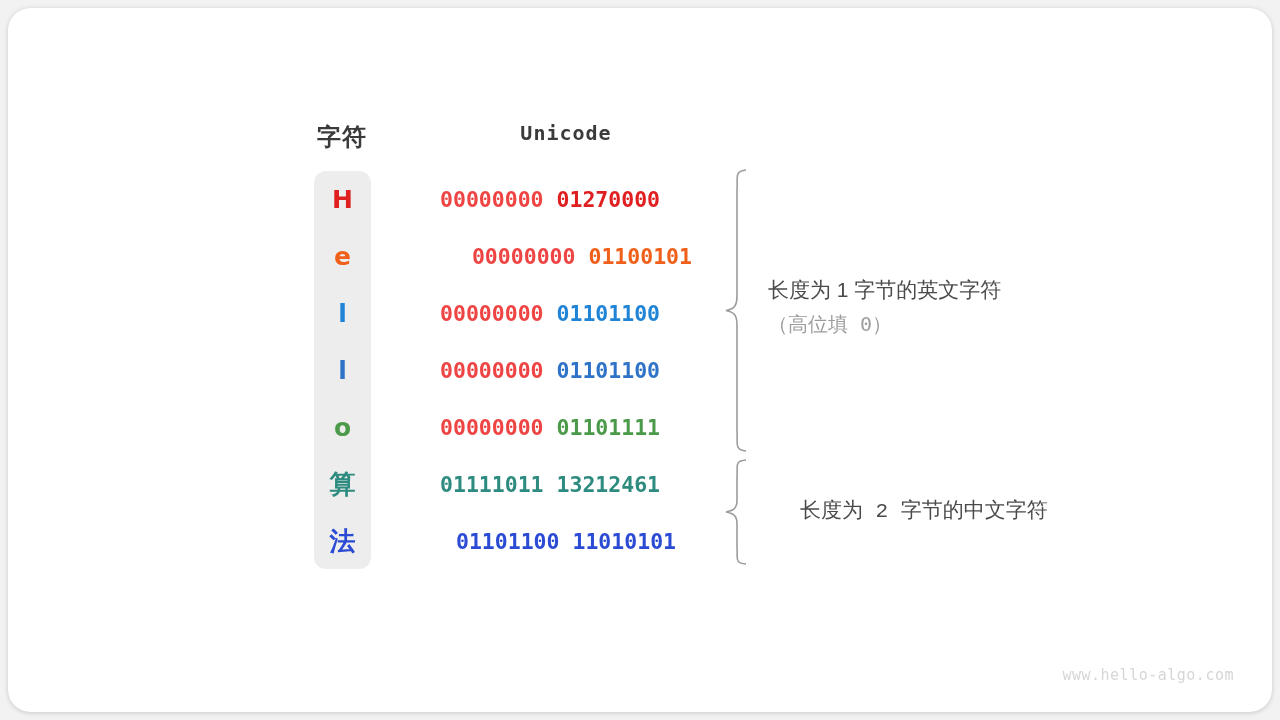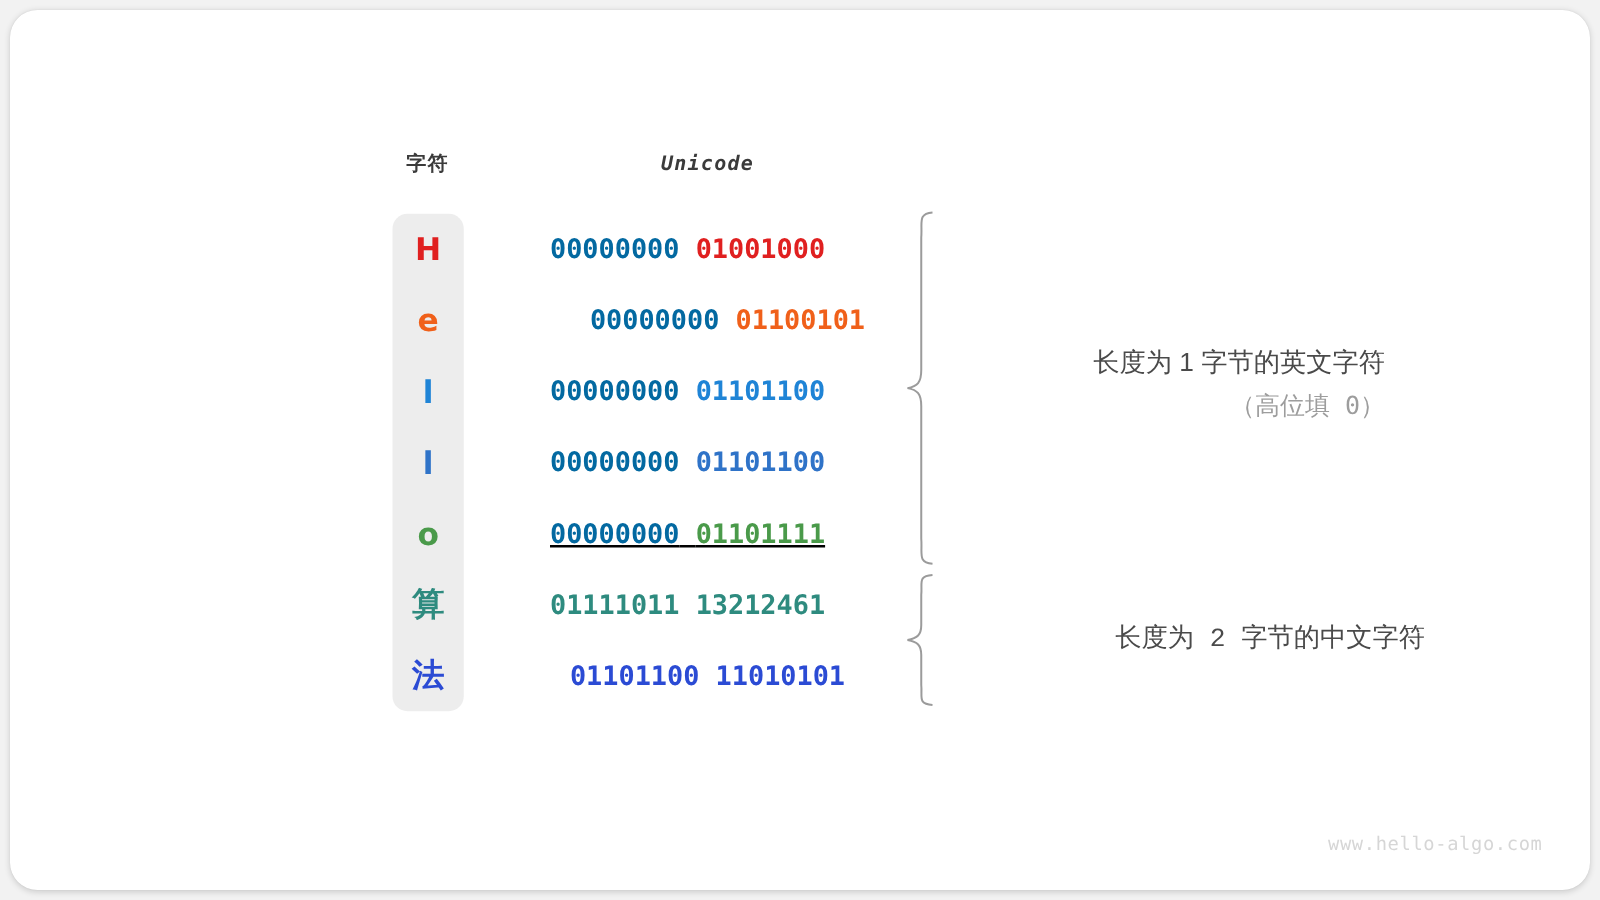--- a/index.html
+++ b/index.html
@@ -34,37 +34,36 @@
   }
 
   
   .col-header-char {
     position: absolute;
     left: 274px;
     top: 113px;
     width: 120px;
     text-align: center;
     font-family: "Liberation Sans", sans-serif;
-    font-size: 16px;
+    font-size: 24px;
     font-weight: bold;
     color: #3b3b3b;
     letter-spacing: 1px;
   }
   .col-header-unicode {
     position: absolute;
     left: 432px;
     top: 113px;
     width: 252px;
     text-align: center;
     font-family: "DejaVu Sans Mono", monospace;
-    font-size: 16px;
+    font-size: 20px;
     font-weight: bold;
     color: #3b3b3b;
     letter-spacing: 1px;
-    font-style: italic;
   }
 
   
   #char-column {
     position: absolute;
     left: 306px;
     top: 163px;
     width: 57px;
     height: 398px;
     background: #ededed;
@@ -92,37 +91,37 @@
     left: 432px;
     width: 252px;
     height: 57px;
     line-height: 57px;
     text-align: left;
     font-family: "DejaVu Sans Mono", monospace;
     font-size: 21.5px;
     font-weight: bold;
     white-space: pre;
   }
-  .bin-hi { color: #0369a1; }
+  .bin-hi { color: #ef4444; }
 
   
   .brace {
     position: absolute;
     overflow: visible;
   }
   .brace path {
     fill: none;
     stroke: #9b9b9b;
     stroke-width: 1.6;
   }
 
   
   .annotation {
     position: absolute;
-    text-align: right;
+    text-align: left;
     font-family: "Liberation Sans", sans-serif;
   }
   .ann-main {
     font-size: 21px;
     color: #4a4a4a;
     white-space: pre;
   }
   .ann-sub {
     margin-top: 7px;
     font-size: 20px;
@@ -156,25 +155,25 @@
         <div class="char-cell" style="left: 306px; top: 163px; color: rgb(224, 32, 32);">H</div>
         <div class="char-cell" style="left: 306px; top: 220px; color: rgb(240, 96, 26);">e</div>
         <div class="char-cell" style="left: 306px; top: 277px; color: rgb(31, 132, 214);">l</div>
         <div class="char-cell" style="left: 306px; top: 334px; color: rgb(47, 115, 200);">l</div>
         <div class="char-cell" style="left: 306px; top: 391px; color: rgb(74, 154, 74);">o</div>
         <div class="char-cell cjk" style="left: 306px; top: 448px; color: rgb(46, 139, 127);">算</div>
         <div class="char-cell cjk" style="left: 306px; top: 505px; color: rgb(43, 75, 212);">法</div>
       </div>
 
     <div id="bin-rows">
-        <div class="bin-row" style="top: 163px;"><span class="bin-hi">00000000</span> <span style="color: rgb(224, 32, 32);">01001000</span></div>
+        <div class="bin-row" style="top: 163px;"><span class="bin-hi">00000000</span> <span style="color: rgb(224, 32, 32);">01270000</span></div>
         <div class="bin-row" style="top: 220px; text-align: right;"><span class="bin-hi">00000000</span> <span style="color: rgb(240, 96, 26);">01100101</span></div>
         <div class="bin-row" style="top: 277px;"><span class="bin-hi">00000000</span> <span style="color: rgb(31, 132, 214);">01101100</span></div>
         <div class="bin-row" style="top: 334px;"><span class="bin-hi">00000000</span> <span style="color: rgb(47, 115, 200);">01101100</span></div>
-        <div class="bin-row" style="top: 391px; text-decoration: underline;"><span class="bin-hi">00000000</span> <span style="color: rgb(74, 154, 74);">01101111</span></div>
+        <div class="bin-row" style="top: 391px;"><span class="bin-hi">00000000</span> <span style="color: rgb(74, 154, 74);">01101111</span></div>
         <div class="bin-row" style="top: 448px;"><span style="color: rgb(46, 139, 127);">01111011</span> <span style="color: rgb(46, 139, 127);">13212461</span></div>
         <div class="bin-row" style="top: 505px; text-align: center;"><span style="color: rgb(43, 75, 212);">01101100</span> <span style="color: rgb(43, 75, 212);">11010101</span></div>
       </div>
 
     <svg class="brace" style="left:716px; top:160px;" width="34" height="285" viewBox="0 0 34 285">
       <path d="M 22 2
                C 10 3, 14 10, 13 22
                L 13 128
                C 13 138, 10 141, 2 142.5
                C 10 144, 13 147, 13 157

